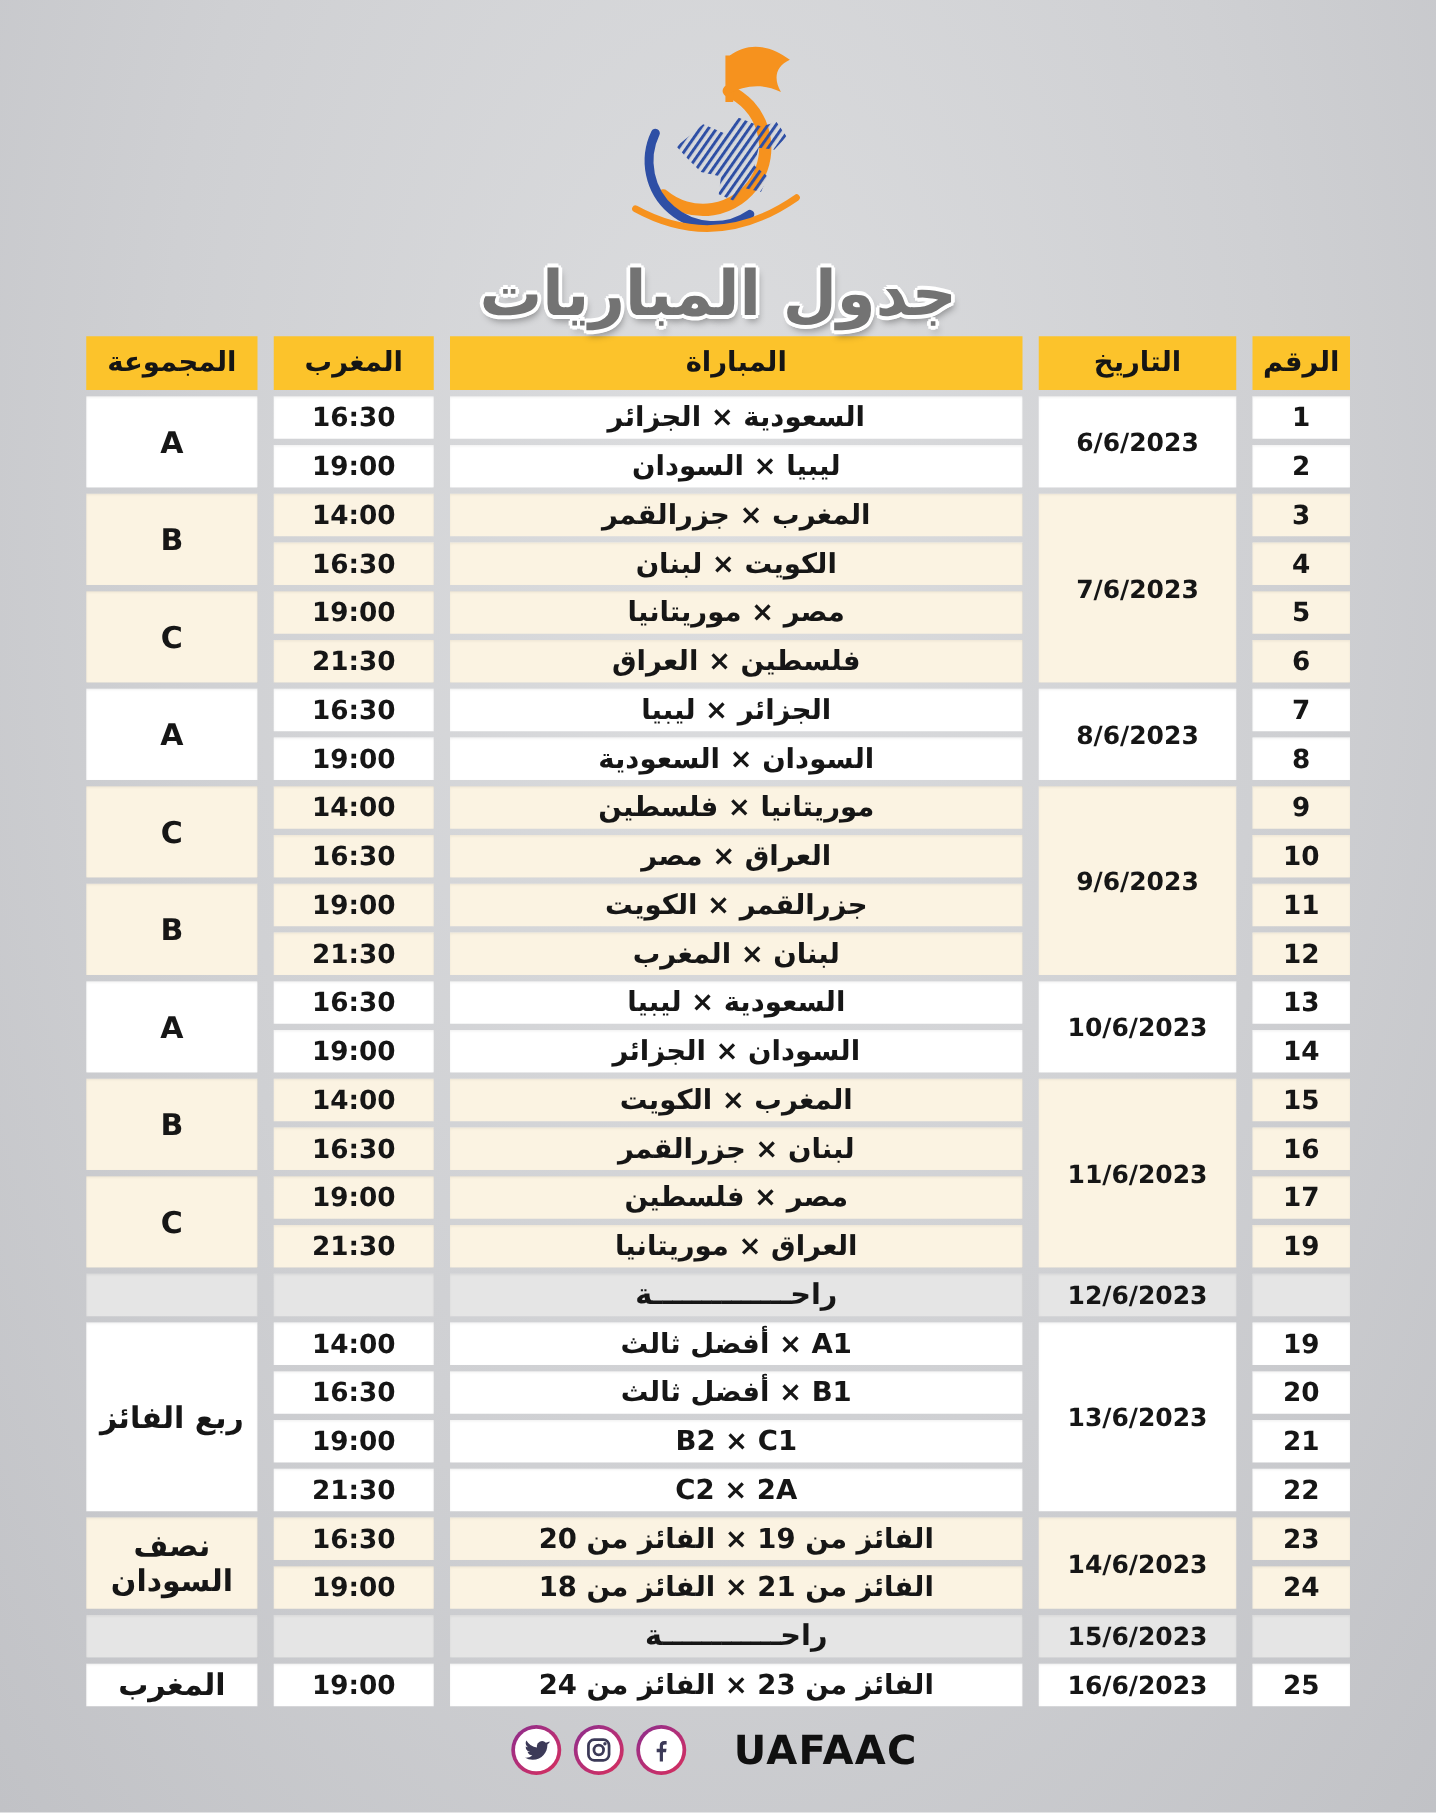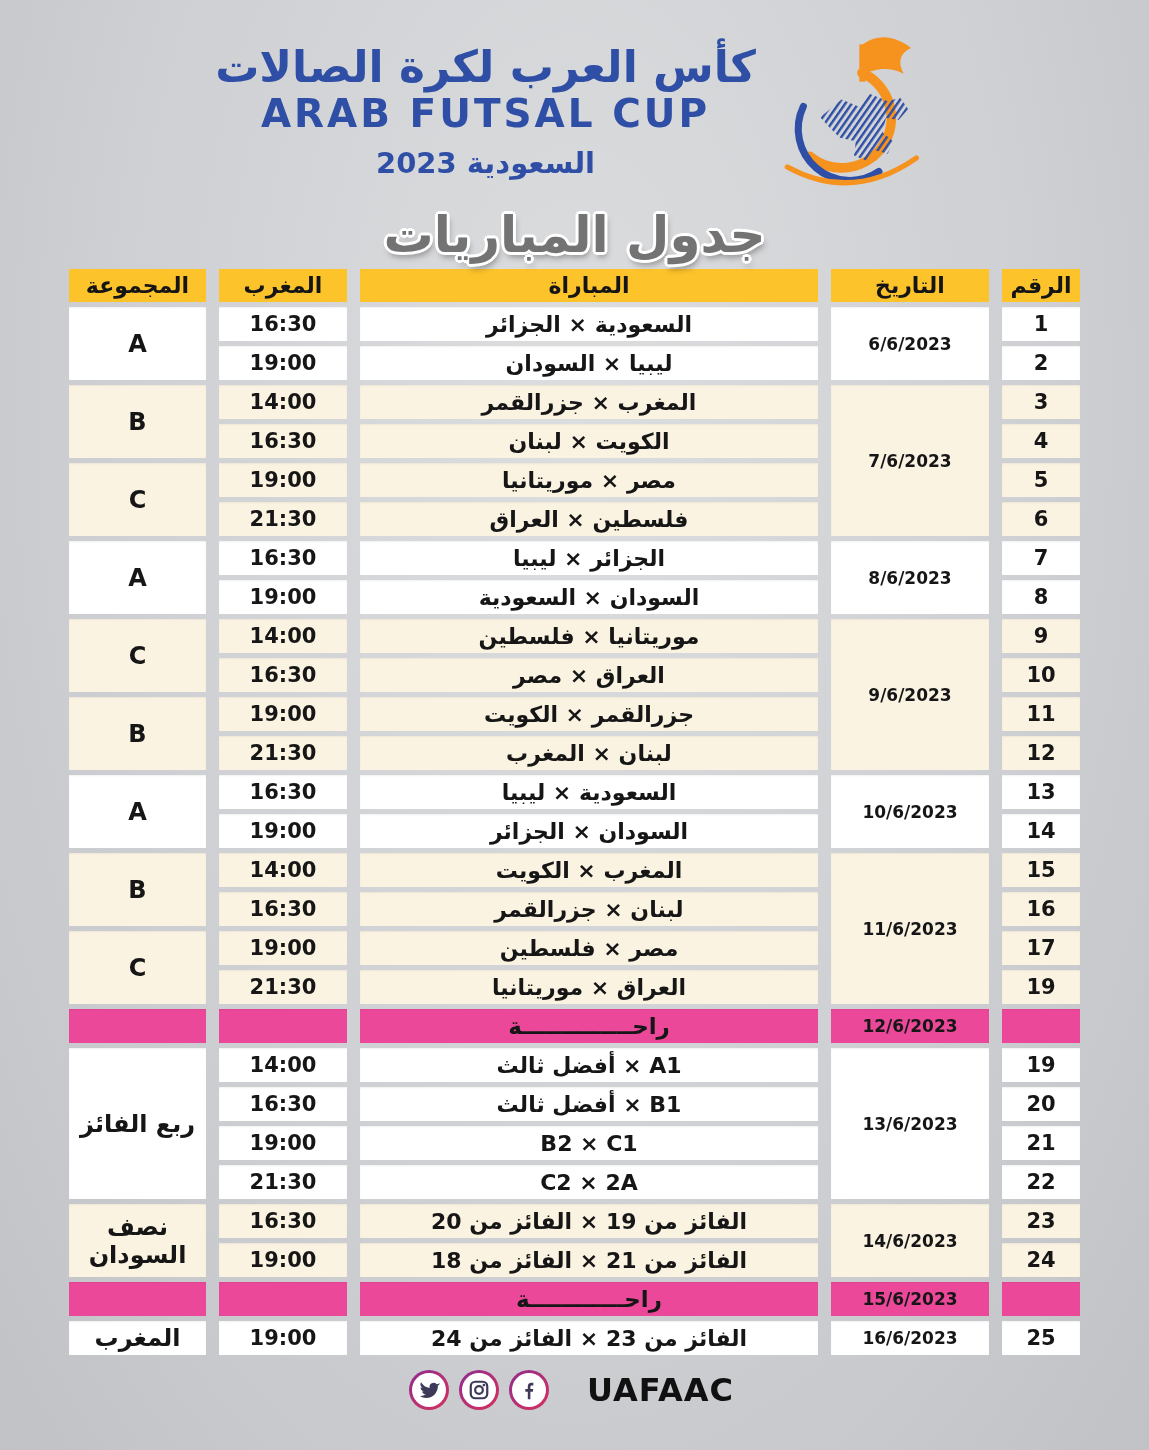--- a/index.html
+++ b/index.html
@@ -40,32 +40,32 @@
     direction:rtl;
     border-collapse:separate;
     border-spacing:13px 5px;
     margin:0 auto;
     width:1037px;
     table-layout:fixed;
   }
   .sched th {
     background:#fcc32b; color:#151515;
     font-weight:bold; font-size:22px;
-    height:33px; vertical-align:middle; text-align:center;
+    height:43px; vertical-align:middle; text-align:center;
   }
   .sched td {
     height:34px; vertical-align:middle; text-align:center;
     font-weight:bold; font-size:21px; color:#161616;
     box-shadow: inset 0 1px 2px rgba(0,0,0,.06);
   }
   td.w { background:#ffffff; }
   td.c { background:#fbf3e2; }
-  td.y { background:#ec4899;margin-top:43px; }
+  td.y { background:#e5e5e5;margin-top:43px; }
   td.m  { font-size:22px; }
-  td.dt { font-size:17px; }
+  td.dt { font-size:20px; }
   td.grp{ font-size:24px; }
   td.stage { font-size:24px; }
   td.rest { font-size:23px; letter-spacing:1px; }
   
   .footer { display:flex; justify-content:center; align-items:center; gap:10px; margin-top:10px; }
   .social {
     width:40px; height:40px; border-radius:50%;
     background:linear-gradient(140deg,#8a2c8e 0%, #b92f74 55%, #d62e5c 100%);
     padding:3px; cursor:pointer;
   }
@@ -73,25 +73,20 @@
     width:100%; height:100%; border-radius:50%; background:#ffffff;
     display:flex; align-items:center; justify-content:center;
   }
   .social svg { width:22px; height:22px; }
   .handle { font-weight:bold; font-size:32px; letter-spacing:1px; color:#101010; margin-right:6px;margin-left:28px; }
 </style>
 </head>
 <body>
 
 <div class="brand">
-  <div class="brand-text">
-    <div class="brand-ar">كأس العرب لكرة الصالات</div>
-    <div class="brand-en">ARAB FUTSAL CUP</div>
-    <div class="brand-sub">السعودية 2023</div>
-  </div>
   <svg class="logo" viewBox="0 0 180 190" aria-hidden="true">
     <defs>
       <pattern id="hatch" width="6" height="6" patternUnits="userSpaceOnUse" patternTransform="rotate(35)">
         <line x1="1" y1="0" x2="1" y2="6" stroke="#2e4fa5" stroke-width="3.4"></line>
       </pattern>
     </defs>
 
     <path d="M 99 52 A 56 56 0 1 1 40 146" fill="none" stroke="#F6921E" stroke-width="11" stroke-linecap="round"></path>
 
     <path d="M 33 90 A 58 58 0 0 0 118 163" fill="none" stroke="#2E4FA5" stroke-width="8" stroke-linecap="round"></path>

